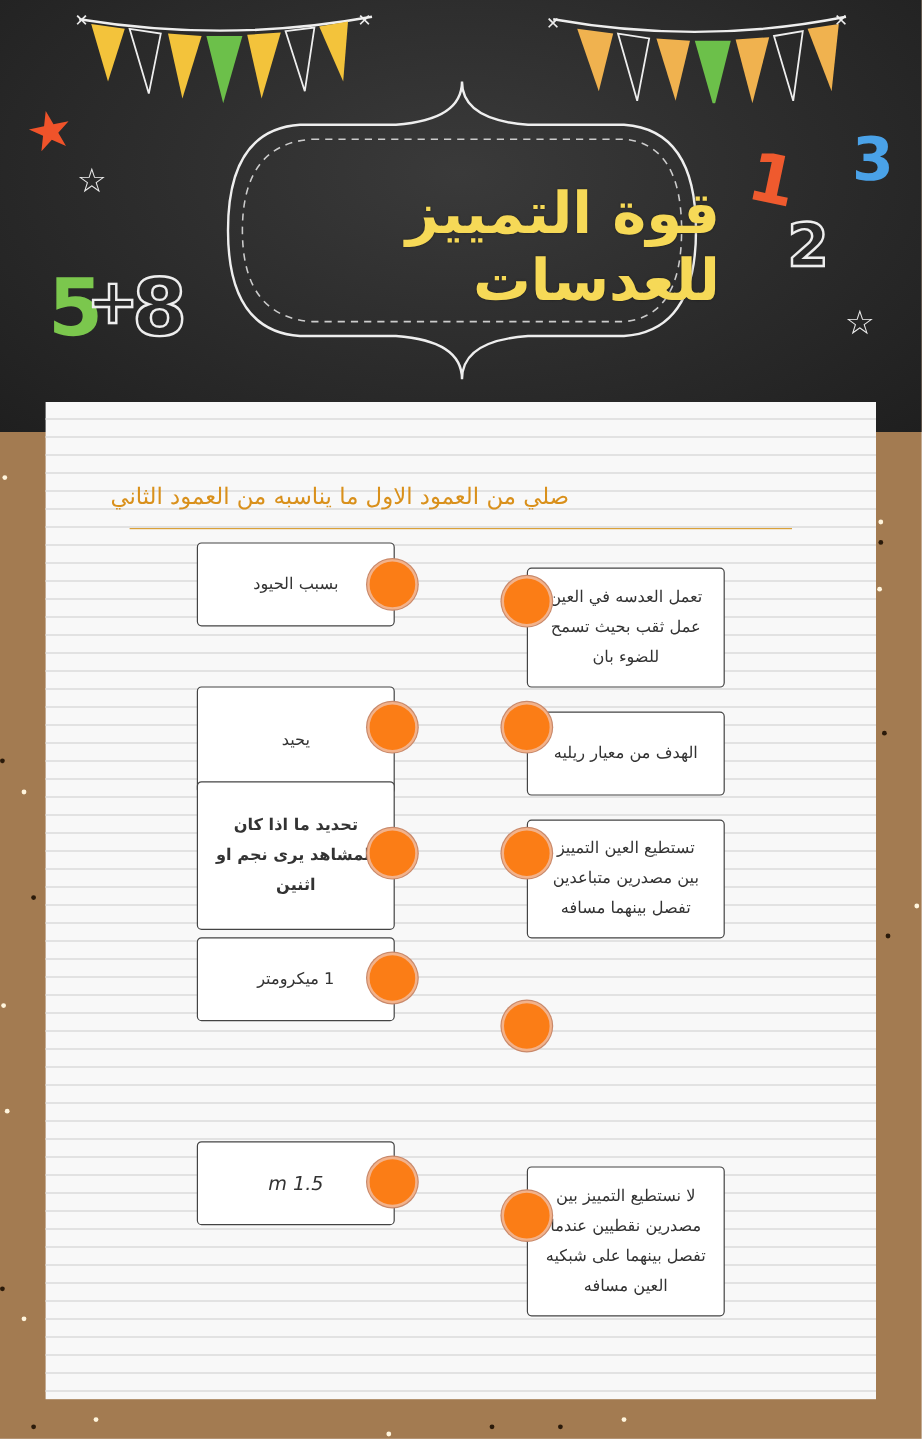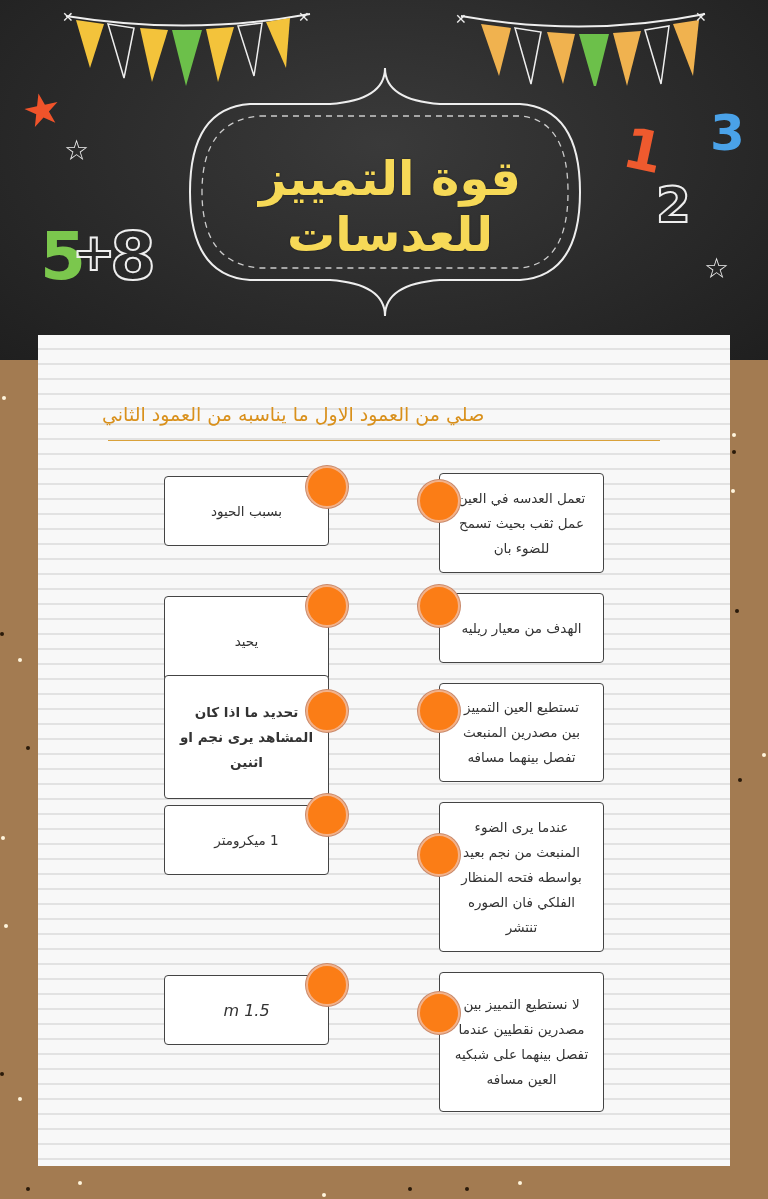--- a/index.html
+++ b/index.html
@@ -8,46 +8,46 @@
     background:#a37b51;
     font-family:"DejaVu Sans", sans-serif;
   }
   .board {
     position:absolute; left:0; top:0; width:768px; height:360px;
     background: radial-gradient(ellipse at 50% 40%, #3a3a3a 0%, #2b2b2b 55%, #1f1f1f 100%);
   }
   .banner { position:absolute; top:6px; }
   .title-frame { position:absolute; left:180px; top:64px; width:420px; height:256px; }
   .title-text {
-    position:absolute; left:180px; top:150px; width:420px; text-align:center;
+    position:absolute; left:180px; top:150px; width:420px; text-align:right;
     direction:rtl; color:#f6d957; font-size:48px; font-weight:bold;
     font-family:"DejaVu Sans", sans-serif; letter-spacing:1px;
     text-shadow:0 0 2px rgba(0,0,0,.4);
   }
   .deco { position:absolute; }
   .num { position:absolute; font-family:"DejaVu Sans", sans-serif; font-weight:bold; }
   .paper {
     position:absolute; left:38px; top:335px; width:692px; height:831px;
     background-color:#f8f8f8;
     background-image: repeating-linear-gradient(to bottom, transparent 0px, transparent 13px, #e2e2e2 13px, #e2e2e2 15px);
   }
   .instruction {
-    position:absolute; left:64px; top:68px; width:480px; direction:rtl; text-align:left;
+    position:absolute; left:54px; top:68px; width:480px; direction:rtl; text-align:left;
     color:#d9901b; font-size:19px;
   }
   .instruction-line {
     position:absolute; left:70px; top:105px; width:552px; height:1px; background:#d9a13a;
   }
   .card {
     position:absolute; background:#fff; border:1px solid #444; border-radius:4px;
     box-sizing:border-box; display:flex; align-items:center; justify-content:center;
     text-align:center; direction:rtl; color:#333; font-size:13.5px; line-height:25px;
     padding:6px 14px;
   }
-  .card.left { width:165px;margin-top:24px; }
+  .card.left { width:165px; }
   .card.right { width:165px;margin-top:21px; }
   .dot {
     position:absolute; width:42px; height:42px; border-radius:50%;
     background:#fb7d16; border:2px solid #f2b28b; box-sizing:border-box;
     box-shadow:0 0 0 1px #c9896a;
   }
   .speck { position:absolute; width:4px; height:4px; border-radius:50%; }
 </style>
 </head>
 <body>
@@ -140,26 +140,23 @@
       <span>1.5 m</span>
     </div>
 
   <div class="card right" style="left:401px;top:117px;height:100px;">
       <span>تعمل العدسه في العين عمل ثقب بحيث تسمح للضوء بان</span>
     </div>
   <div class="card right" style="left:401px;top:237px;height:70px;text-align:center;">
       <span>الهدف من معيار ريليه</span>
     </div>
   <div class="card right" style="left:401px;top:327px;height:99px;">
-      <span>تستطيع العين التمييز بين مصدرين المنبعث تفصل بينهما مسافه</span>
+      <span>تستطيع العين التمييز بين مصدرين متباعدين تفصل بينهما مسافه</span>
     </div>
-  <div class="card right" style="left:401px;top:446px;height:150px;">
-      <span>عندما يرى الضوء المنبعث من نجم بعيد بواسطه فتحه المنظار الفلكي فان الصوره تنتشر</span>
-    </div>
-  <div class="card right" style="left:401px;top:616px;height:140px;">
+  <div class="card right" style="left:401px;top:616px;height:125px;">
       <span>لا نستطيع التمييز بين مصدرين نقطيين عندما تفصل بينهما على شبكيه العين مسافه</span>
     </div>
 
   <div class="dot" style="left:268px;top:131px;"></div>
   <div class="dot" style="left:268px;top:250px;"></div>
   <div class="dot" style="left:268px;top:355px;"></div>
   <div class="dot" style="left:268px;top:459px;"></div>
   <div class="dot" style="left:268px;top:629px;"></div>
 
   <div class="dot" style="left:380px;top:145px;"></div>

